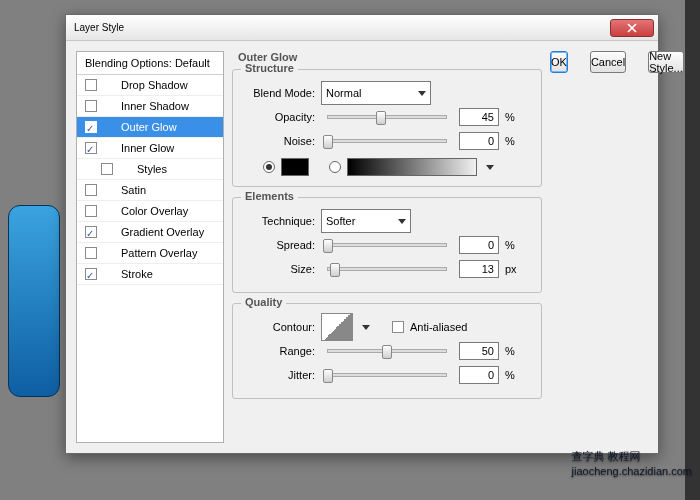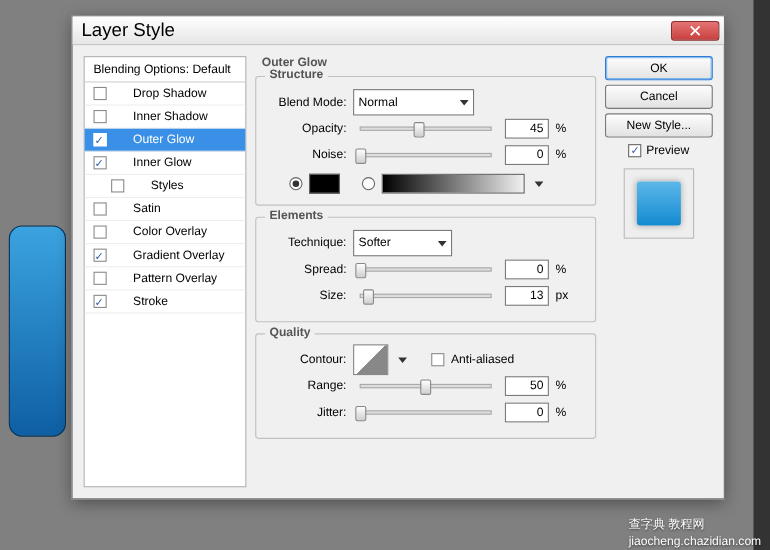--- a/index.html
+++ b/index.html
@@ -1,20 +1,20 @@
 <!DOCTYPE html>
 <html><head>
 <meta charset="utf-8">
 <style>
 * { margin: 0; padding: 0; box-sizing: border-box; font-family: "Segoe UI", Tahoma, sans-serif; font-size: 11px; }
 body { background: #808080; width: 700px; height: 500px; position: relative; overflow: hidden; }
 .bg-rect { position: absolute; left: 8px; top: 205px; width: 52px; height: 192px; background: linear-gradient(180deg,#3ba3e0,#0e5fa3); border-radius: 12px; border: 1px solid #02345c; }
 .dialog { position: absolute; left: 65px; top: 14px; width: 594px; height: 440px; background: #f0f0f0; border: 1px solid #6a6a6a; box-shadow: 0 4px 14px rgba(0,0,0,0.4); }
 .title-bar { height: 26px; display: flex; align-items: center; justify-content: space-between; background: linear-gradient(180deg,#fefefe,#e6e6e6); border-bottom: 1px solid #c6c6c6; padding-left: 8px; }
-.title-bar .title { font-size: 17px; }
+.title-bar .title { font-size: 10px; }
 .close-btn { width: 44px; height: 18px; margin-right: 4px; background: linear-gradient(180deg,#e47475,#c9403e); border: 1px solid #8a2f2e; border-radius: 3px; display: flex; align-items: center; justify-content: center; color: #fff; }
 .dlg-body { position: absolute; left: 10px; top: 36px; right: 10px; bottom: 10px; display: flex; gap: 8px; }
 .styles-panel { width: 148px; border: 1px solid #b0b0b0; background: #fff; }
 .styles-head { padding: 5px 8px; border-bottom: 1px solid #d0d0d0; }
 .styles-sub { padding: 5px 8px; border-bottom: 1px solid #d0d0d0; }
 .style-item { display: flex; align-items: center; gap: 24px; padding: 4px 8px; border-bottom: 1px solid #eee; cursor: default; }
 .style-item.selected { background: #3a8fe6; color: #fff; }
 .style-item .chk { width: 12px; height: 12px; border: 1px solid #8a8a8a; background: #fff; display: inline-block; }
 .style-item .chk.sel { border-color: #fff; }
 .indent { padding-left: 24px; }
@@ -32,30 +32,30 @@
 .unit { width: 16px; }
 .color-row { display: flex; align-items: center; gap: 6px; margin-top: 6px; padding-left: 20px; }
 .radio { width: 12px; height: 12px; border: 1px solid #666; border-radius: 50%; background: #fff; display: inline-flex; align-items: center; justify-content: center; }
 .radio .dot { width: 6px; height: 6px; background: #333; border-radius: 50%; }
 .swatch-black { width: 28px; height: 18px; background: #000; border: 1px solid #666; }
 .grad-box { width: 130px; height: 18px; border: 1px solid #666; background: linear-gradient(90deg,#000,rgba(0,0,0,0)); position: relative; }
 .grad-box::after { content: ""; position: absolute; inset: 0; background: repeating-conic-gradient(#ccc 0 25%, #fff 0 50%) 0 0/10px 10px; z-index: -1; }
 .grad-tri { width: 0; height: 0; border-left: 4px solid transparent; border-right: 4px solid transparent; border-top: 5px solid #333; margin-left: 3px; }
 .contour-box { width: 32px; height: 28px; border: 1px solid #888; background: linear-gradient(135deg,#fff 50%,#888 50%); }
 .chkline { width: 12px; height: 12px; border: 1px solid #8a8a8a; background: #fff; }
-.right-col { width: 98px; display: flex; flex-direction: column; gap: 4px; align-items: stretch; }
+.right-col { width: 98px; display: flex; flex-direction: row; gap: 22px; align-items: stretch; }
 .btn { height: 22px; border: 1px solid #7a7a7a; background: linear-gradient(180deg,#fdfdfd,#e2e2e2); border-radius: 3px; display: flex; align-items: center; justify-content: center; cursor: default; }
 .btn.default { border: 1px solid #2a7bd6; box-shadow: inset 0 0 0 1px #78b6f2; }
 .preview-row { display: flex; align-items: center; gap: 4px; margin-top: 2px; justify-content: center; }
 .preview-check { width: 12px; height: 12px; border: 1px solid #666; background: #fff; display: inline-flex; align-items: center; justify-content: center; }
 .preview-check::after { content: "✓"; font-size: 10px; color: #2c5da8; }
 .preview-thumb { width: 64px; height: 64px; margin: 6px auto 0 auto; border: 1px solid #bbb; background: #eee; display: flex; align-items: center; justify-content: center; }
 .preview-thumb .sq { width: 40px; height: 40px; background: linear-gradient(180deg,#5cb7e9,#148bd0); border-radius: 3px; box-shadow: 0 0 6px rgba(0,0,0,0.3); }
 .tick { font-size: 10px; color: #2c5da8; }
-.watermark { position: absolute; right: 8px; bottom: 2px; color: #ffffff; font-size: 12px; text-shadow: 0 1px 2px rgba(0,0,0,0.6); }
+.watermark { position: absolute; right: 8px; bottom: 22px; color: #0f172a; font-size: 12px; text-shadow: 0 1px 2px rgba(0,0,0,0.6); }
 .watermark .cn { font-family: sans-serif; }
 .right-dark { position: absolute; right: 0; top: 0; width: 15px; height: 500px; background: #333; }
 </style>
 </head>
 <body>
 
 <div class="right-dark"></div>
 <div class="bg-rect"></div>
 
 <div class="dialog">

